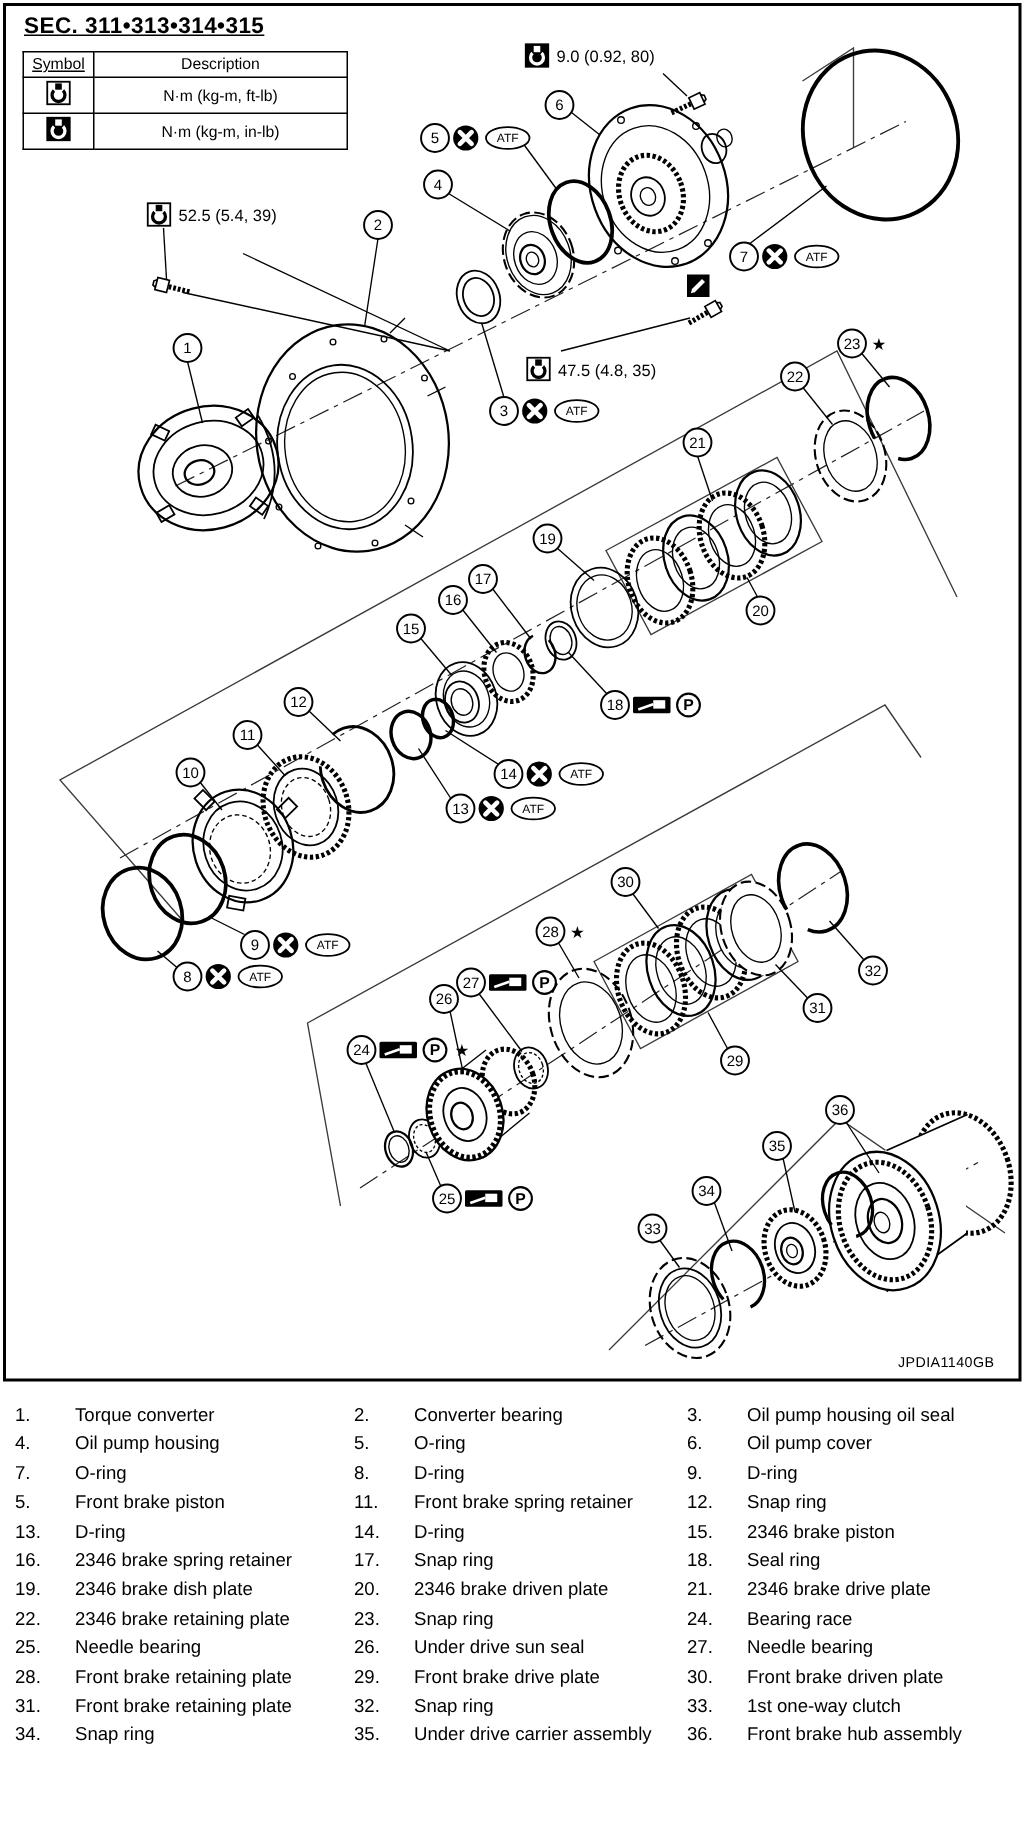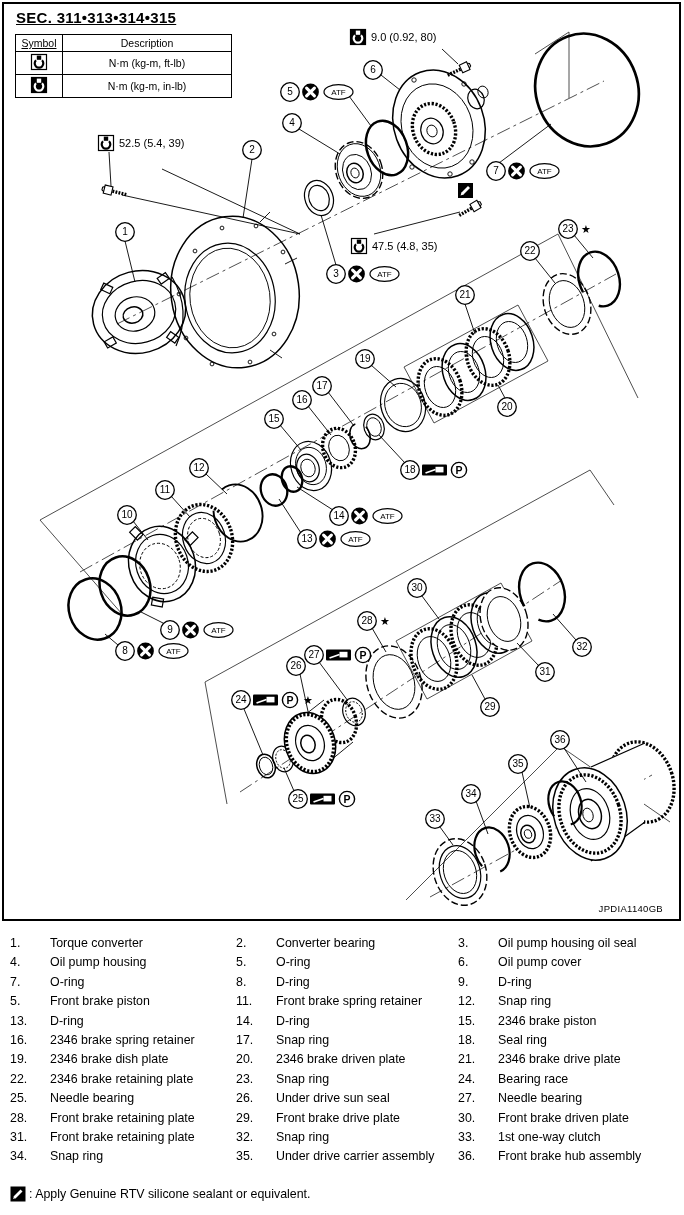--- a/index.html
+++ b/index.html
@@ -567,21 +567,13 @@
         <span class="pname">1st one-way clutch</span>
         <span class="pnum">34.</span>
         <span class="pname">Snap ring</span>
         <span class="pnum">35.</span>
         <span class="pname">Under drive carrier assembly</span>
         <span class="pnum">36.</span>
         <span class="pname">Front brake hub assembly</span>
       </div>
   </div>
 
-  <div class="footer">
-    <svg id="fnic" width="16" height="16">
-        <rect x="0.5" y="0.5" width="15" height="15" fill="#000"></rect>
-        <path d="M4.5,11.5 L11.5,4.5" stroke="#fff" stroke-width="2.8"></path>
-        <path d="M3,13 L6,12.1 L4.1,9.9 Z" fill="#fff"></path>
-      </svg>
-    <span>: Apply Genuine RTV silicone sealant or equivalent.</span>
-  </div>
 </div>
 
 </body></html>

